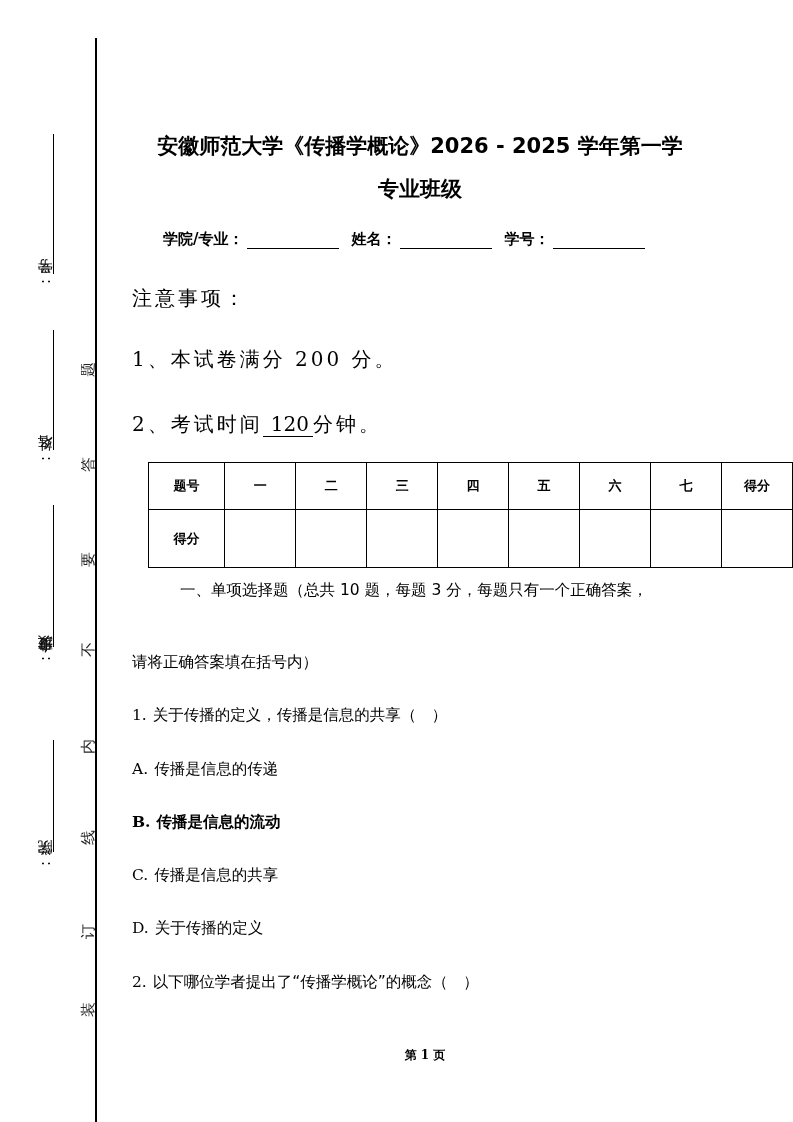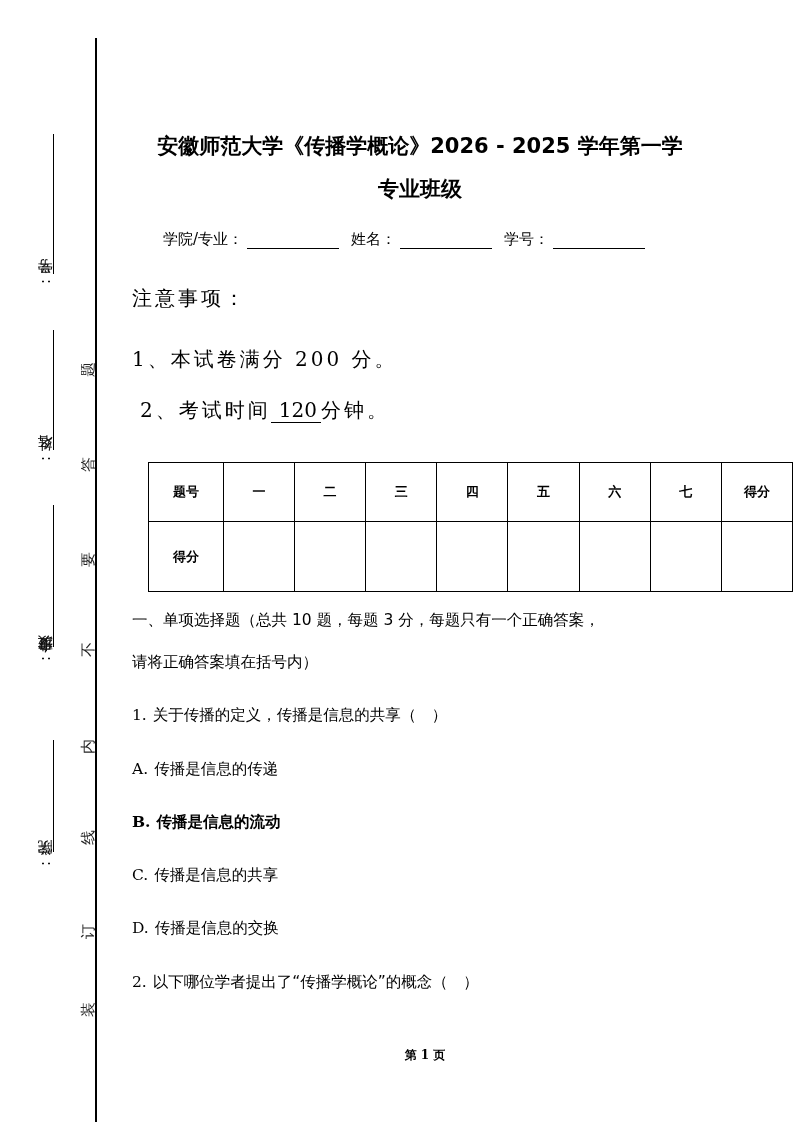--- a/index.html
+++ b/index.html
@@ -20,34 +20,34 @@
     left: 80px; font-family: "DejaVu Sans", "Liberation Sans", sans-serif;
     font-size: 15px; transform: rotate(-90deg); color: #222; width: 16px; text-align: center;
   }
   .title {
     left: 100px; width: 640px; text-align: center;
     font-family: "DejaVu Sans", "Liberation Sans", sans-serif;
     font-weight: bold; font-size: 21px; line-height: 42px;
   }
   .info-row {
     left: 163px; top: 230px; font-family: "DejaVu Sans", "Liberation Sans", sans-serif;
-    font-weight: normal; font-size: 15px; display: flex; align-items: flex-end; white-space: nowrap;
+    font-weight: bold; font-size: 15px; display: flex; align-items: flex-end; white-space: nowrap;
   }
   .info-row .lbl { margin-right: 4px; }
   .info-row .blank { display: inline-block; width: 92px; border-bottom: 1px solid #000; height: 16px; margin-right: 12px; }
   .body-text {
     left: 132px; font-size: 20px; letter-spacing: 3px; white-space: nowrap;
   }
   .underline-val { display: inline-block; border-bottom: 1px solid #000; padding: 0 4px 0 8px; letter-spacing: 0; }
   table.score {
     position: absolute; left: 148px; top: 462px; border-collapse: collapse;
     font-family: "DejaVu Sans", "Liberation Sans", sans-serif; font-size: 13px; font-weight: bold;
   }
   table.score td {
-    border: 1.3px solid #000; text-align: center; padding: 14px; width: 60px;
+    border: 1.3px solid #000; text-align: center; padding: 8px; width: 60px;
   }
   table.score td.first { width: 66px; }
   table.score tr.r0 td { height: 30px; }
   table.score tr.r1 td { height: 41px; }
   table.score tr.r2 td { height: 51px; }
   .q-text {
     left: 132px; font-family: "DejaVu Sans", "Liberation Sans", sans-serif; font-size: 15.5px; white-space: nowrap;
   }
   .q-text .num { font-family: "DejaVu Serif", "Liberation Serif", serif; margin-right: 6px; }
   .footer {
@@ -85,21 +85,21 @@
   <span class="lbl">学院/专业：</span>
   <span class="blank"></span>
   <span class="lbl">姓名：</span>
   <span class="blank"></span>
   <span class="lbl">学号：</span>
   <span class="blank"></span>
 </div>
 
 <div class="abs body-text" style="top:285px;">注意事项：</div>
 <div class="abs body-text" style="top:346px;">1、本试卷满分 200 分。</div>
-<div class="abs body-text" style="top:397px;margin-left:8px;">
+<div class="abs body-text" style="top:411px;">
   <span>2、考试时间</span><span class="underline-val">120</span><span>分钟。</span>
 </div>
 
 <table class="score">
   <tbody>
       <tr class="r0">
     <td class="first">题号</td>
     <td>一</td>
     <td>二</td>
     <td>三</td>
@@ -116,35 +116,35 @@
     <td></td>
     <td></td>
     <td></td>
     <td></td>
     <td></td>
     <td></td>
   </tr>
 </tbody>
   </table>
 
-<div class="abs q-text" style="top:610px;">一、单项选择题（总共 10 题，每题 3 分，每题只有一个正确答案，</div>
+<div class="abs q-text" style="top:580px;margin-left:48px;">一、单项选择题（总共 10 题，每题 3 分，每题只有一个正确答案，</div>
 <div class="abs q-text" style="top:652px;text-align:center;">请将正确答案填在括号内）</div>
 
 <div class="abs q-text" style="top:705px;">
   <span class="num">1.</span><span>关于传播的定义，传播是信息的共享（　）</span>
 </div>
 <div class="abs q-text" style="top:759px;">
   <span class="num">A.</span><span>传播是信息的传递</span>
 </div>
 <div class="abs q-text" style="top:812px;font-weight:bold;">
   <span class="num">B.</span><span>传播是信息的流动</span>
 </div>
 <div class="abs q-text" style="top:865px;">
   <span class="num">C.</span><span>传播是信息的共享</span>
 </div>
 <div class="abs q-text" style="top:918px;">
-  <span class="num">D.</span><span>传播是信息的交换</span>
+  <span class="num">D.</span><span>关于传播的定义</span>
 </div>
 <div class="abs q-text" style="top:972px;">
   <span class="num">2.</span><span>以下哪位学者提出了“传播学概论”的概念（　）</span>
 </div>
 
 <div class="abs footer">第 1 页</div>
 
 </body></html>

